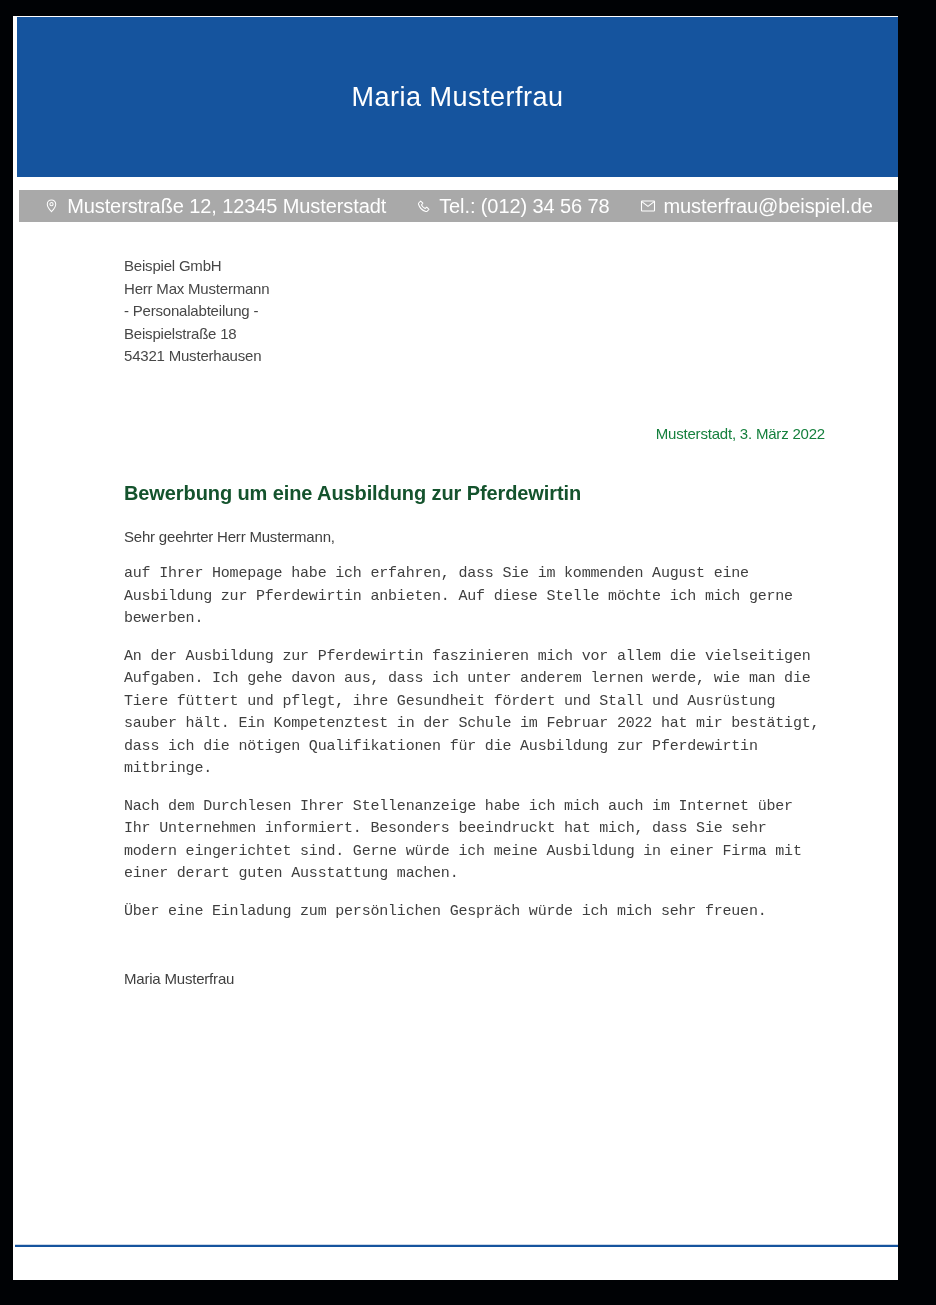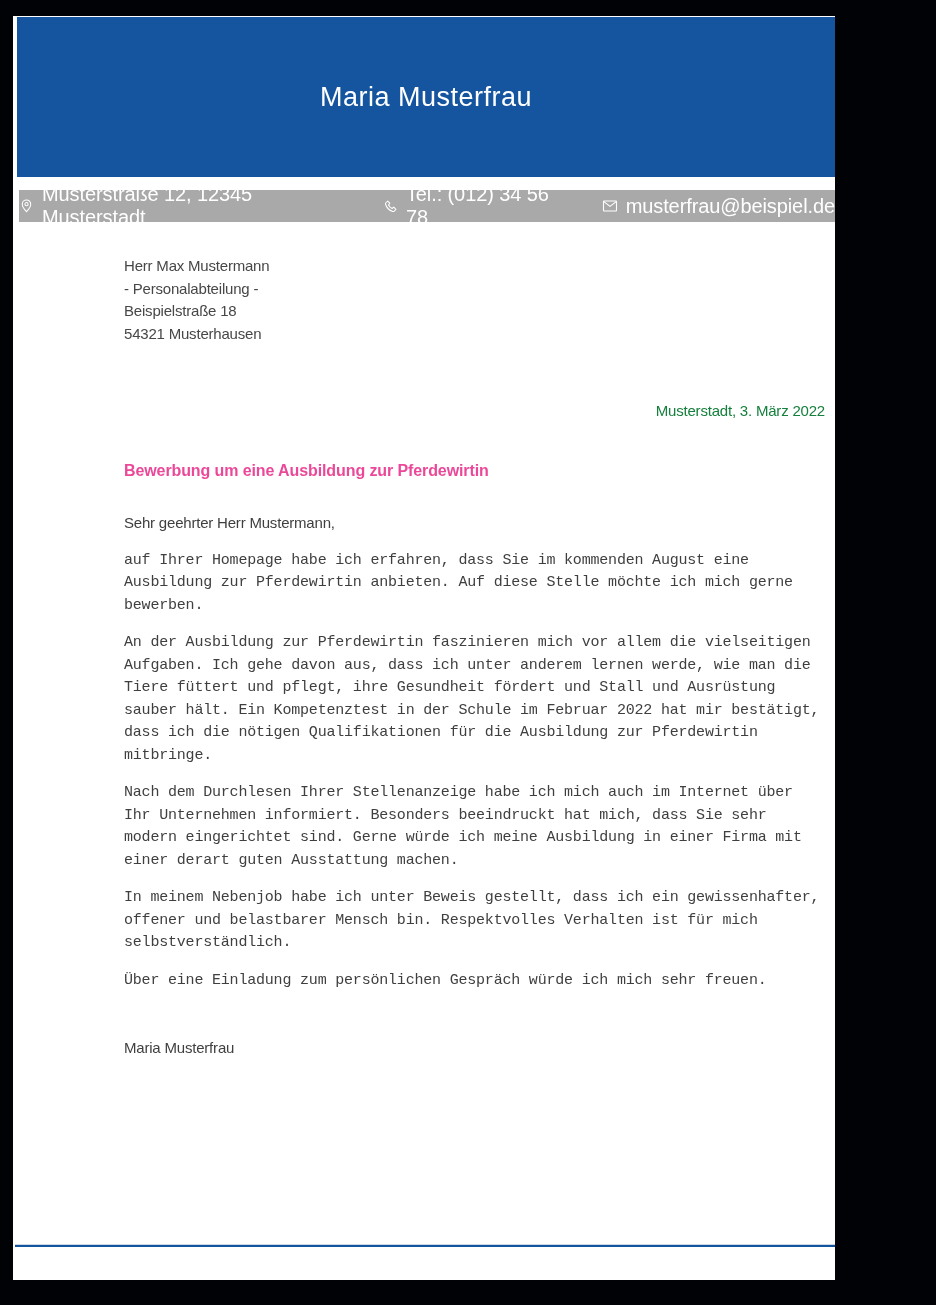--- a/index.html
+++ b/index.html
@@ -7,21 +7,21 @@
   body {
     width: 936px; height: 1305px;
     background: #000205;
     position: relative;
     overflow: hidden;
     font-family: "Liberation Sans", sans-serif;
   }
   .page {
     position: absolute;
     left: 13px; top: 16px;
-    width: 822px; height: 1264px;
+    width: 885px; height: 1264px;
     background: #ffffff;
   }
   .header-band {
     position: absolute;
     left: 4px; right: 0; top: 1px;
     height: 160px;
     background: #15549e;
     display: flex; align-items: center; justify-content: center;
   }
   .header-name {
@@ -57,25 +57,25 @@
   }
   .recipient-line { color: #474747; }
   .date-line {
     margin-top: 55px;
     text-align: right;
     color: #15803d;
   }
   .subject-line {
     margin-top: 37px;
     font-weight: 700;
-    font-size: 16px;
-    color: #ec4899;
+    font-size: 20px;
+    color: #14532d;
     letter-spacing: -0.1px;
   }
-  .salutation { margin-top: 30px; }
+  .salutation { margin-top: 21px; }
   .paragraph { margin-top: 15px; font-family: Liberation Mono, monospace; }
   .closing { margin-top: 15px; }
   .signature { margin-top: 45px; }
   .bottom-rule {
     position: absolute;
     left: 2px; right: 0;
     top: 1228px;
     height: 3px;
     background: #15549e;
     border-top: 1px solid #ccd7e7;
@@ -114,36 +114,36 @@
           <rect x="1.5" y="2" width="13" height="10" rx="0.5" fill="none" stroke="#ffffff" stroke-width="1.1"></rect>
           <path d="M1.8 2.6 L8 7.4 L14.2 2.6" fill="none" stroke="#ffffff" stroke-width="1.1"></path>
         </svg>
       </span>
       <span>musterfrau@beispiel.de</span>
     </div>
   </div>
 
   <div class="content">
     <div>
+      <div class="recipient-line">Beispiel GmbH</div>
       <div class="recipient-line">Herr Max Mustermann</div>
       <div class="recipient-line">- Personalabteilung -</div>
       <div class="recipient-line">Beispielstraße 18</div>
       <div class="recipient-line">54321 Musterhausen</div>
     </div>
 
     <div class="date-line">Musterstadt, 3. März 2022</div>
 
     <div class="subject-line">Bewerbung um eine Ausbildung zur Pferdewirtin</div>
 
     <div class="salutation">Sehr geehrter Herr Mustermann,</div>
 
     <div class="paragraph">auf Ihrer Homepage habe ich erfahren, dass Sie im kommenden August eine Ausbildung zur Pferdewirtin anbieten. Auf diese Stelle möchte ich mich gerne bewerben.</div>
     <div class="paragraph">An der Ausbildung zur Pferdewirtin faszinieren mich vor allem die vielseitigen Aufgaben. Ich gehe davon aus, dass ich unter anderem lernen werde, wie man die Tiere füttert und pflegt, ihre Gesundheit fördert und Stall und Ausrüstung sauber hält. Ein Kompetenztest in der Schule im Februar 2022 hat mir bestätigt, dass ich die nötigen Qualifikationen für die Ausbildung zur Pferdewirtin mitbringe.</div>
     <div class="paragraph">Nach dem Durchlesen Ihrer Stellenanzeige habe ich mich auch im Internet über Ihr Unternehmen informiert. Besonders beeindruckt hat mich, dass Sie sehr modern eingerichtet sind. Gerne würde ich meine Ausbildung in einer Firma mit einer derart guten Ausstattung machen.</div>
-    <div class="paragraph">In meinem Nebenjob habe ich unter Beweis gestellt, dass ich ein gewissenhafter, offener und belastbarer Mensch bin. Respektvolles Verhalten ist für mich selbstverständlich.</div>
     <div class="paragraph">Über eine Einladung zum persönlichen Gespräch würde ich mich sehr freuen.</div>
 
 
     <div class="signature">Maria Musterfrau</div>
   </div>
 
   <div class="bottom-rule"></div>
 
 </div>
 

